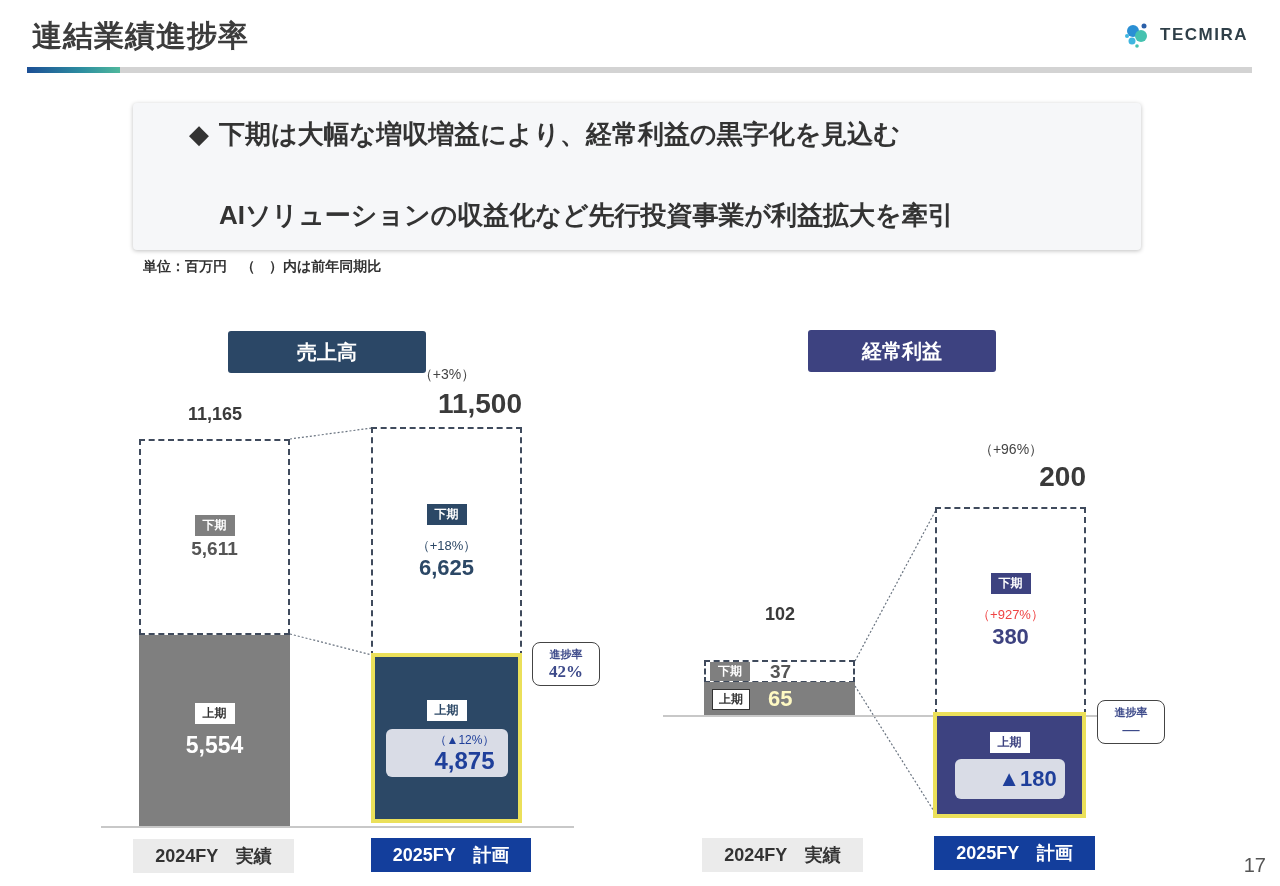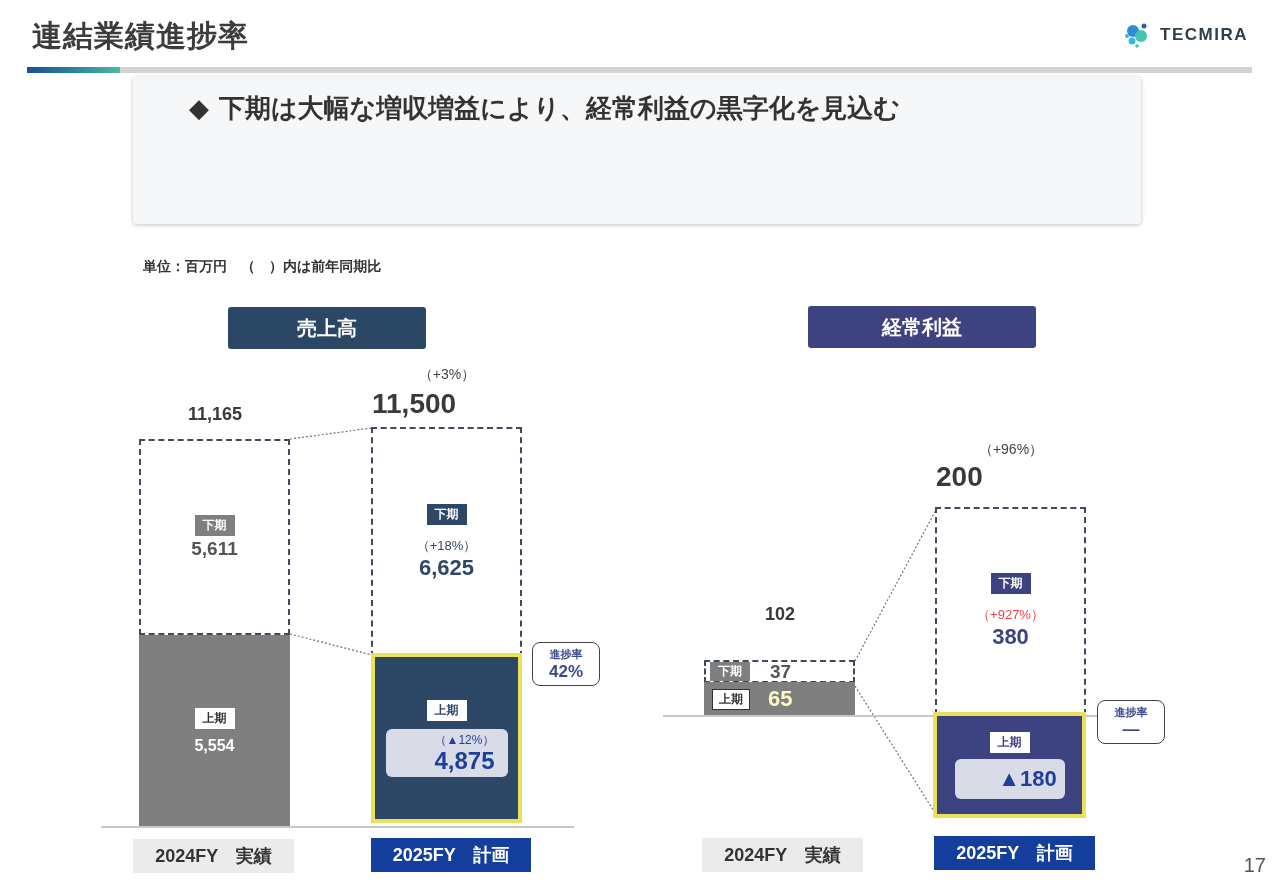--- a/index.html
+++ b/index.html
@@ -9,45 +9,45 @@
       font-family: "Liberation Sans", "DejaVu Sans", sans-serif;
       color: #3a3a3a;
     }
     .abs { position: absolute; }
     .page-title { left: 32px; top: 16px; font-size: 30px; font-weight: bold; color: #3c3c3c; letter-spacing: 1px; }
     .title-rule { left: 27px; top: 67px; width: 1225px; height: 6px; background: #d3d3d3; }
     .title-rule-accent { left: 27px; top: 67px; width: 93px; height: 6px; background: linear-gradient(90deg, #1c4f96, #2e8fa0 60%, #4fb79c); }
     .logo { left: 1124px; top: 22px; display: flex; align-items: center; gap: 8px; }
     .logo-text { font-size: 17px; font-weight: bold; color: #2f3f48; letter-spacing: 1.5px; }
     .summary-box {
-      left: 133px; top: 77px; width: 1008px; height: 147px;
+      left: 133px; top: 103px; width: 1008px; height: 147px;
       background: #f6f7f9; border-radius: 4px;
       box-shadow: 0 1px 4px rgba(0,0,0,0.25);
     }
     .summary-line { position: absolute; font-size: 26px; font-weight: bold; color: #333; white-space: nowrap; }
     .bullet { display: inline-block; width: 30px; }
     .unit-note { left: 143px; top: 258px; font-size: 14px; font-weight: bold; color: #333; }
     .section-header {
       height: 42px; border-radius: 3px; color: #fff; font-size: 20px; font-weight: bold;
-      display: flex; align-items: center; justify-content: center;
+      display: flex; align-items: center; justify-content: center; margin-top: 24px;
     }
     .bar-dashed { border: 2px dashed #3f4a5c; box-sizing: border-box; background: #fff; }
     .label-tag { display: inline-block; font-size: 12px; font-weight: bold; padding: 2px 8px; }
     .total-val { font-size: 18px; font-weight: bold; color: #3a3a3a; text-align: center; }
-    .big-total { font-size: 28px; font-weight: bold; color: #3a3a3a; text-align: left; }
+    .big-total { font-size: 28px; font-weight: bold; color: #3a3a3a; text-align: right; }
     .pct-small { font-size: 14px; color: #444; text-align: center; }
     .center-col { display: flex; flex-direction: column; align-items: center; }
     .baseline { height: 2px; background: #c8c8c8; }
     .fy-label { height: 34px; display: flex; align-items: center; justify-content: center; font-size: 18px; font-weight: bold; }
     .callout {
       border: 1.5px solid #444; border-radius: 8px; background: #fff;
       display: flex; flex-direction: column; align-items: center; justify-content: center;
     }
     .callout-label { font-size: 11px; font-weight: bold; color: #3d4a8a; }
-    .callout-value { font-size: 17px; font-weight: bold; color: #3d4a8a; }
+    .callout-value { font-size: 17px; font-weight: bold; color: #3d4a8a; font-family: Liberation Serif, serif; }
     .highlight-pill { background: #d9dce6; border-radius: 6px; display: flex; flex-direction: column; align-items: center; justify-content: center; padding-left: 36px; }
     .page-number { right: 14px; top: 854px; font-size: 20px; color: #555; }
   </style>
 </head>
 <body>
 
 <div class="abs page-title">連結業績進捗率</div>
 <div class="abs title-rule"></div>
 <div class="abs title-rule-accent"></div>
 <div class="abs logo">
@@ -59,41 +59,42 @@
     <circle cx="3" cy="14" r="2" fill="#3fb6e0"></circle>
     <circle cx="13" cy="24" r="1.8" fill="#45c2b0"></circle>
   </svg>
   <span class="logo-text">TECMIRA</span>
 </div>
 
 <div class="abs summary-box">
   <div class="summary-line" style="left:56px; top:14px;">
     <span class="bullet">◆</span><span>下期は大幅な増収増益により、経常利益の黒字化を見込む</span>
   </div>
+  <div class="summary-line" style="left:86px; top:95px;">AIソリューションの収益化など先行投資事業が利益拡大を牽引</div>
 </div>
 
 <div class="abs unit-note">単位：百万円　（　）内は前年同期比</div>
 
 <div class="abs section-header" style="left:228px; top:307px; width:198px; background:#2b4766;">売上高</div>
 
 <svg class="abs" style="left:0; top:0;" width="1280" height="886">
   <line x1="290" y1="439" x2="372" y2="428" stroke="#6a7480" stroke-width="1.2" stroke-dasharray="2,2"></line>
   <line x1="290" y1="634" x2="372" y2="655" stroke="#6a7480" stroke-width="1.2" stroke-dasharray="2,2"></line>
   <line x1="855" y1="661" x2="937" y2="508" stroke="#6a7480" stroke-width="1.2" stroke-dasharray="2,2"></line>
   <line x1="855" y1="686" x2="937" y2="816" stroke="#6a7480" stroke-width="1.2" stroke-dasharray="2,2"></line>
 </svg>
 
 <div class="abs total-val" style="left:140px; top:404px; width:150px;">11,165</div>
 <div class="abs bar-dashed center-col" style="left:139px; top:439px; width:151px; height:196px; justify-content:center;">
   <span class="label-tag" style="background:#7f7f7f; color:#fff;">下期</span>
   <span style="font-size:19px; font-weight:bold; color:#555; margin-top:2px;">5,611</span>
 </div>
 <div class="abs center-col" style="left:139px; top:635px; width:151px; height:192px; background:#7f7f7f; justify-content:center;">
   <span class="label-tag" style="background:#fff; color:#333;">上期</span>
-  <span style="font-size:16px; font-weight:bold; color:#fff; margin-top:8px;">5,554</span>
+  <span style="font-size:23px; font-weight:bold; color:#fff; margin-top:8px;">5,554</span>
 </div>
 
 <div class="abs pct-small" style="left:372px; top:366px; width:150px;">（+3%）</div>
 <div class="abs big-total" style="left:372px; top:388px; width:150px;">11,500</div>
 <div class="abs bar-dashed center-col" style="left:371px; top:427px; width:151px; height:230px; justify-content:center;">
   <span class="label-tag" style="background:#2c4866; color:#fff;">下期</span>
   <span style="font-size:13px; color:#2c4866; margin-top:12px;">（+18%）</span>
   <span style="font-size:22px; font-weight:bold; color:#2c4866;">6,625</span>
 </div>
 <div class="abs center-col" style="left:371px; top:653px; width:151px; height:170px; background:#2c4866; border:4px solid #ebe05a; box-sizing:border-box; justify-content:center;">
@@ -105,21 +106,21 @@
 </div>
 <div class="abs callout" style="left:532px; top:642px; width:66px; height:42px;">
   <span class="callout-label">進捗率</span>
   <span class="callout-value">42%</span>
 </div>
 
 <div class="abs baseline" style="left:101px; top:826px; width:473px;"></div>
 <div class="abs fy-label" style="left:133px; top:839px; width:161px; background:#ebebeb; color:#333;">2024FY　実績</div>
 <div class="abs fy-label" style="left:371px; top:838px; width:160px; background:#133e9c; color:#fff;">2025FY　計画</div>
 
-<div class="abs section-header" style="left:808px; top:306px; width:228px; background:#3d4280;">経常利益</div>
+<div class="abs section-header" style="left:808px; top:306px; width:188px; background:#3d4280;">経常利益</div>
 
 <div class="abs total-val" style="left:705px; top:604px; width:150px;">102</div>
 <div class="abs bar-dashed" style="left:704px; top:660px; width:151px; height:23px; display:flex; align-items:center;">
   <span class="label-tag" style="background:#7f7f7f; color:#fff; margin-left:4px; padding:1px 8px;">下期</span>
   <span style="font-size:19px; font-weight:bold; color:#555; margin-left:20px;">37</span>
 </div>
 <div class="abs" style="left:704px; top:682px; width:151px; height:34px; background:#7f7f7f; display:flex; align-items:center;">
   <span class="label-tag" style="background:#fff; color:#333; margin-left:8px; border:1.5px solid #333; padding:1px 6px;">上期</span>
   <span style="font-size:22px; font-weight:bold; color:#fef9c3; margin-left:18px;">65</span>
 </div>

